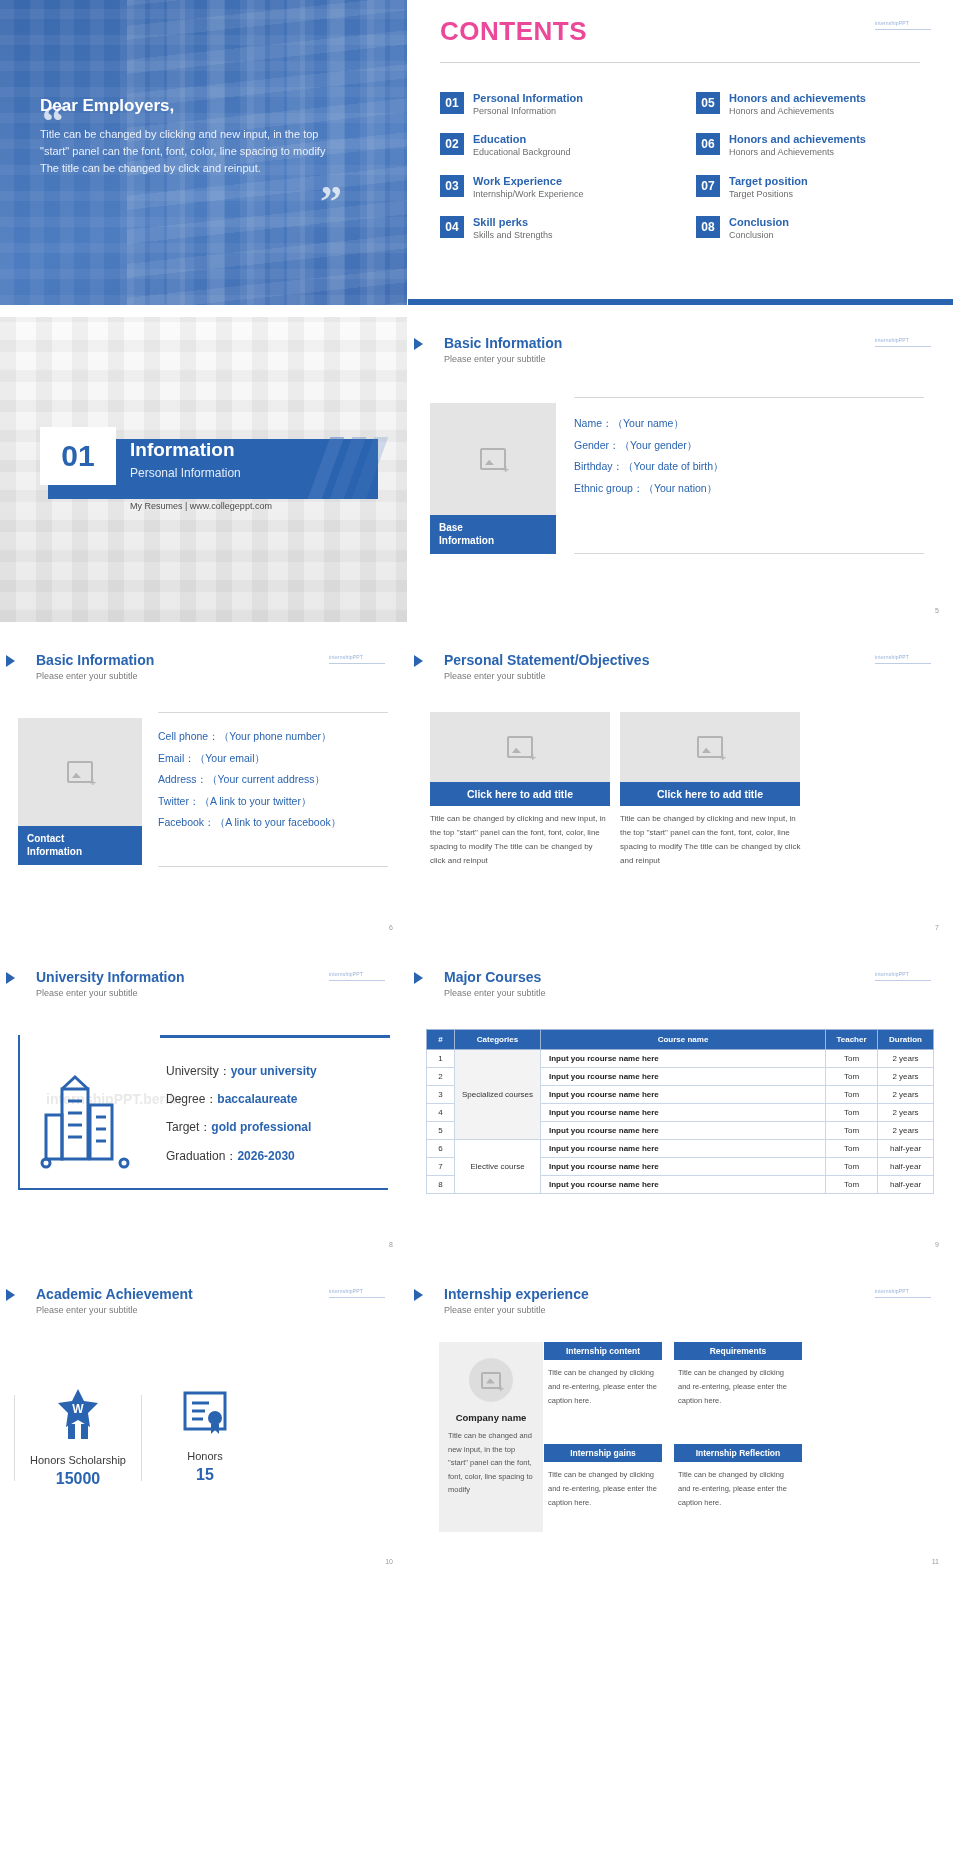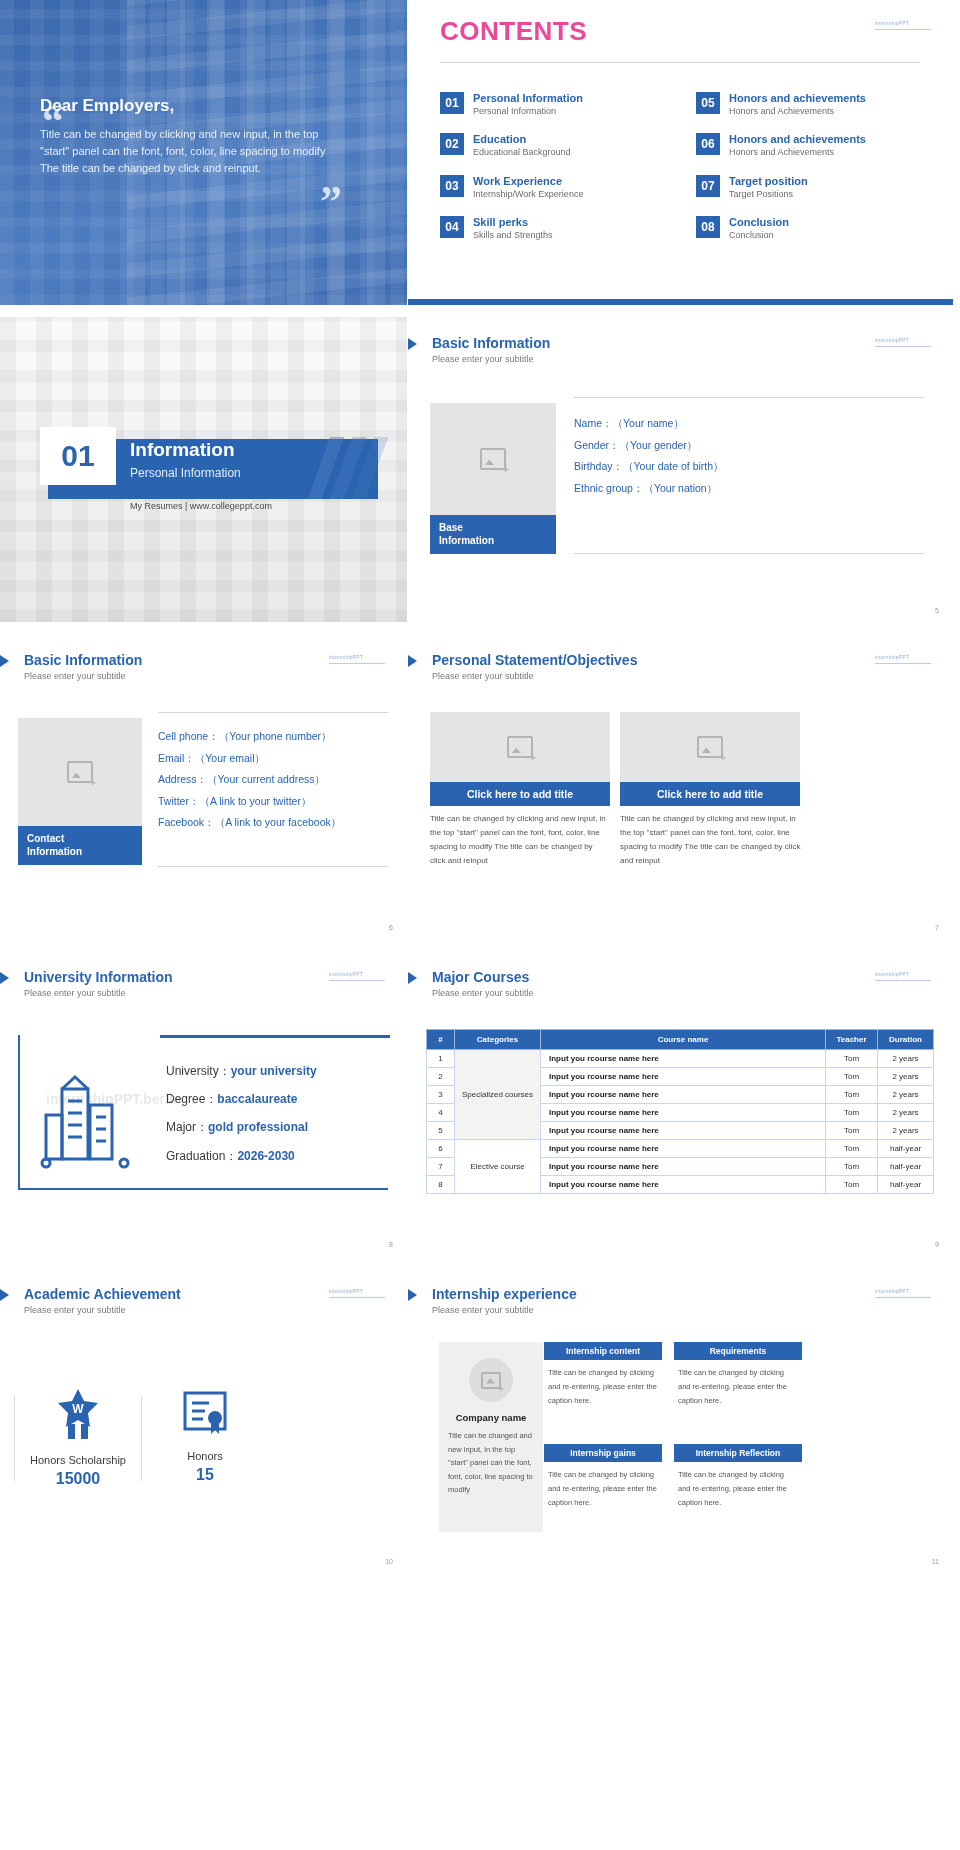--- a/index.html
+++ b/index.html
@@ -66,21 +66,21 @@
       linear-gradient(180deg,#fbfbfb,#e9e9e9);}
   .sec-bar { position:absolute; left:48px; top:122px; width:330px; height:60px; background:#2a64b0;}
   .sec-num-box { position:absolute; left:40px; top:110px; width:76px; height:58px; background:#fff; display:flex; align-items:center; justify-content:center; font-size:30px; font-weight:bold; color:#2a64b0;}
   .sec-title { position:absolute; left:130px; top:122px; color:#fff; font-size:19px; font-weight:bold;}
   .sec-sub { position:absolute; left:130px; top:149px; color:#e4ecf8; font-size:12px;}
   .sec-foot { position:absolute; left:130px; top:184px; font-size:9px; color:#4a4a4a;}
   .sec-chev { position:absolute; right:28px; top:120px; width:60px; height:62px; opacity:.5;}
   .sec-chev span { position:absolute; width:14px; height:62px; background:#4d7cc0; transform:skewX(-20deg);}
 
   
-  .hdr { position:absolute; left:0; top:18px; display:flex; gap:15px; align-items:flex-start;}
+  .hdr { position:absolute; left:6px; top:18px; display:flex; gap:21px; align-items:flex-start;}
   .tri { width:0; height:0; border-left:9px solid #2a64b0; border-top:6px solid transparent; border-bottom:6px solid transparent; margin-top:3px;}
   .hdr-t { font-size:14px; font-weight:bold; color:#2a64b0; line-height:1.2;}
   .hdr-s { font-size:9px; color:#7a7a7a; margin-top:2px;}
   .pageno { position:absolute; right:14px; bottom:8px; font-size:7px; color:#9a9a9a;}
 
   
   .photo-box { background:#e4e4e4; display:flex; align-items:center; justify-content:center;}
   .img-ico { width:26px; height:22px; border:2px solid #b4b4b4; border-radius:2px; position:relative;}
   .img-ico:before{content:""; position:absolute; left:3px; bottom:3px; width:9px; height:7px; background:#b4b4b4; clip-path:polygon(0 100%,45% 25%,100% 100%);}
   .img-ico:after{content:"+"; position:absolute; right:-5px; bottom:-7px; font-size:11px; color:#b4b4b4; font-weight:bold;}
@@ -342,21 +342,21 @@
           <line x1="62" y1="46" x2="72" y2="46"></line>
             <line x1="62" y1="58" x2="72" y2="58"></line>
           <line x1="62" y1="70" x2="72" y2="70"></line>
           <circle cx="12" cy="92" r="4"></circle>
             <circle cx="90" cy="92" r="4"></circle>
         </g>
       </svg>
       <div style="position:absolute; left:146px; top:22px; width:220px;" class="uni-line">
         <div><span>University：</span><b>your university</b></div>
         <div><span>Degree：</span><b>baccalaureate</b></div>
-        <div><span>Major：</span><b>gold professional</b></div>
+        <div><span>Target：</span><b>gold professional</b></div>
         <div><span>Graduation：</span><b>2026-2030</b></div>
       </div>
     </div>
     <div class="pageno">8</div>
   </div>
   <div class="gap-col"></div>
   <div class="slide s-large">
     <div class="hdr">
       <div class="tri"></div>
       <div>

